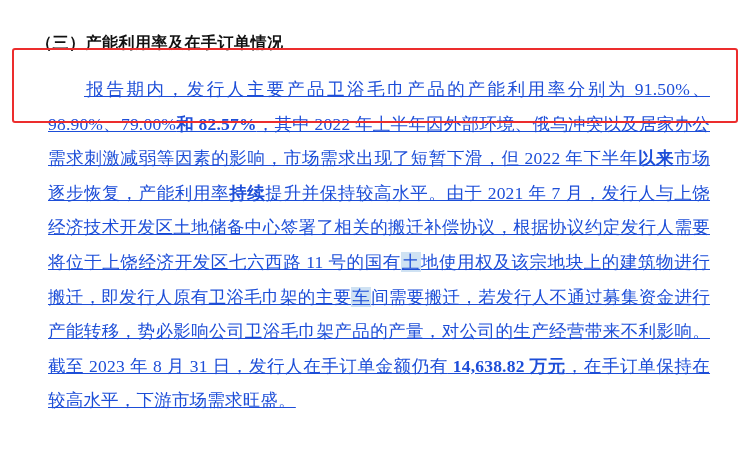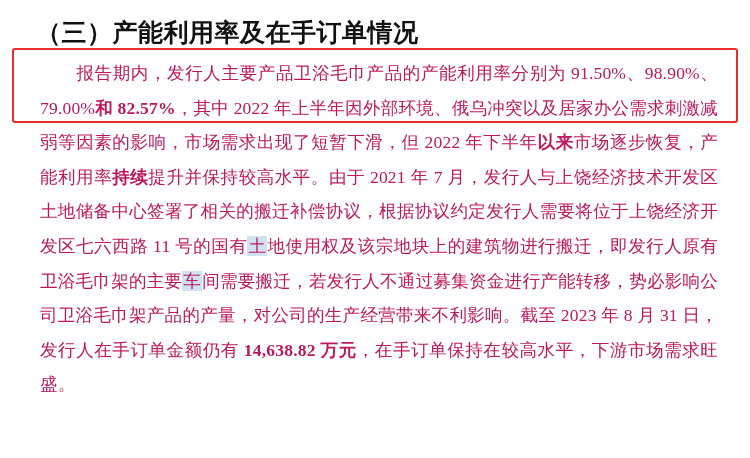--- a/index.html
+++ b/index.html
@@ -15,36 +15,37 @@
     overflow: hidden;
   }
   .page {
     position: relative;
     width: 750px;
     height: 458px;
     box-sizing: border-box;
     padding: 10px 28px 0 36px;
   }
   .heading {
-    font-size: 25px;
+    font-size: 16px;
     font-weight: bold;
     letter-spacing: 0.5px;
     line-height: 34px;
-    margin: 6px 0 6px 0;
+    margin: 16px 0 6px 0;
     color: #111;
   }
   .body-text {
     font-size: 17.5px;
     line-height: 34.6px;
     text-align: justify;
     text-justify: inter-ideograph;
     letter-spacing: 0.2px;
-    color: #be185d;
-    margin: 4px;
+    color: #1d4ed8;
+    margin: 12px;
     text-indent: 0;
+    text-decoration: underline;
   }
   .indent {
     display: inline-block;
     width: 36px;
   }
   .b {
     font-weight: bold;
   }
   .hl-highlight {
     background: #cfe2f3;

